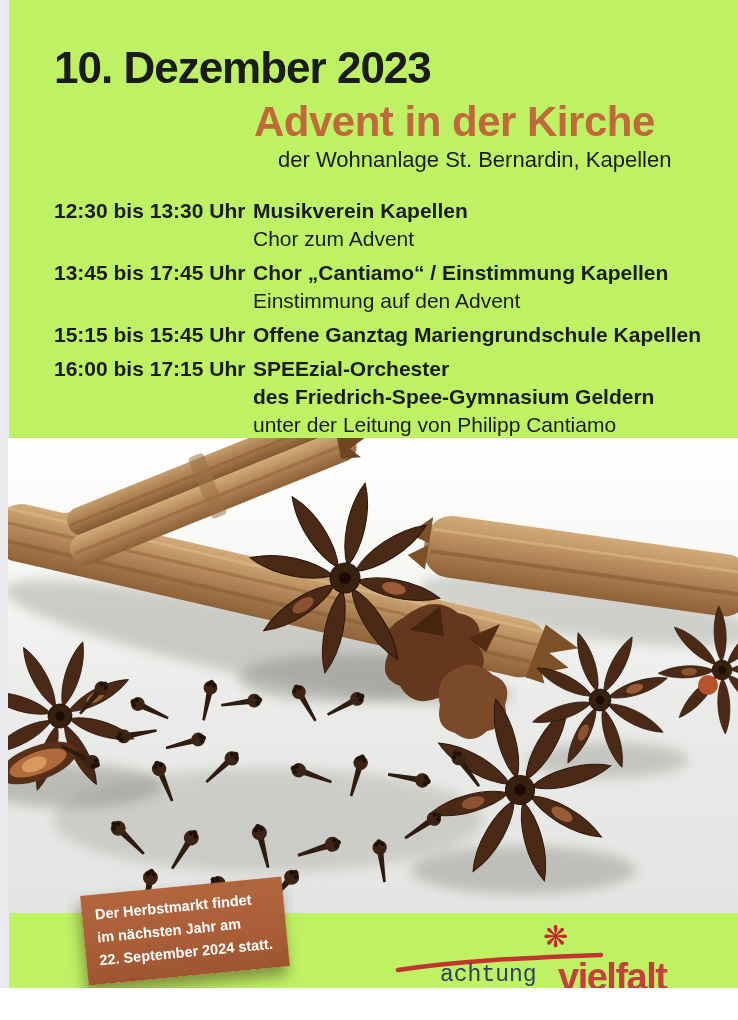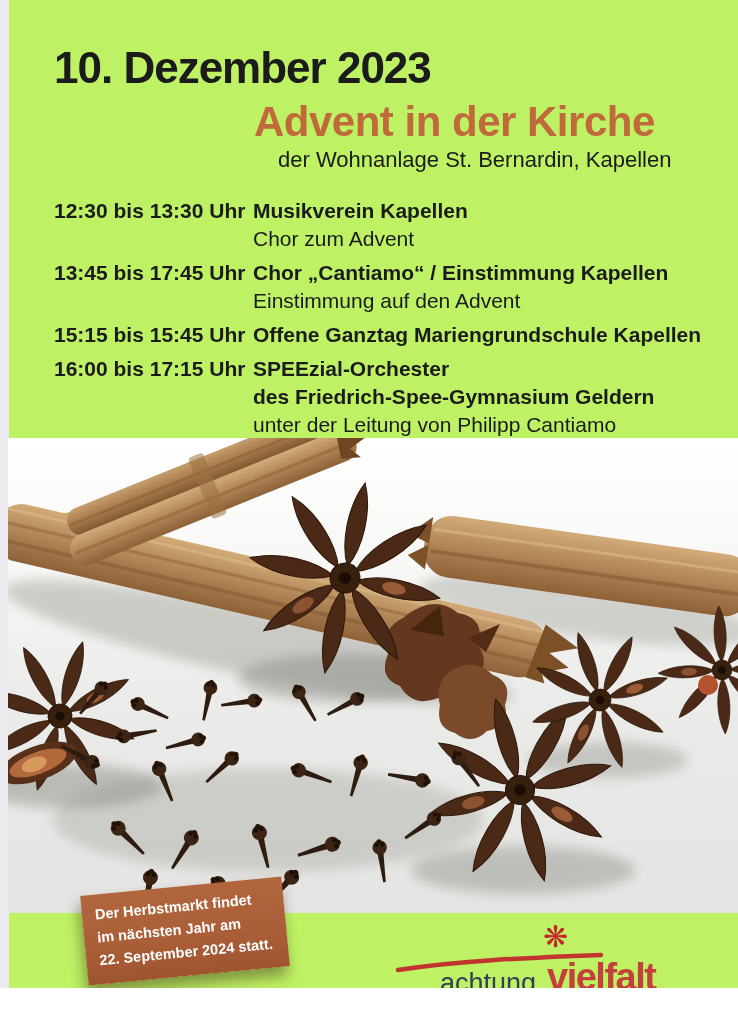--- a/index.html
+++ b/index.html
@@ -36,22 +36,22 @@
     padding:9px 8px 0 13px;box-sizing:border-box;
   }
 
   
   .logo{position:absolute;left:395px;top:910px;width:335px;height:105px;}
   .logo-name{position:absolute;left:13px;top:4px;font-size:46px;line-height:46px;
       font-weight:bold;letter-spacing:-3px;color:#1b3760;}
   .logo-flame{position:absolute;left:148px;top:12px;font-size:30px;line-height:30px;
       color:#c5262c;font-family:"DejaVu Sans",sans-serif;}
   .logo-swoosh{position:absolute;left:0;top:40px;width:212px;height:24px;}
-  .logo-achtung{position:absolute;left:45px;top:54px;font-size:27px;line-height:38px;color:#2e4156;}
-  .logo-vielfalt{position:absolute;left:152px;top:46px;font-size:38px;line-height:42px;
+  .logo-achtung{position:absolute;left:45px;top:46px;font-size:23px;line-height:38px;color:#2e4156;font-family:Liberation Mono, monospace;}
+  .logo-vielfalt{position:absolute;left:163px;top:46px;font-size:38px;line-height:42px;
       font-weight:bold;letter-spacing:-1.5px;color:#c5403c;}
 </style>
 </head>
 <body>
 
 <div class="page">
   <div class="edge-strip"></div>
 
   <div class="date">10. Dezember 2023</div>
   <div class="title">Advent in der Kirche</div>

